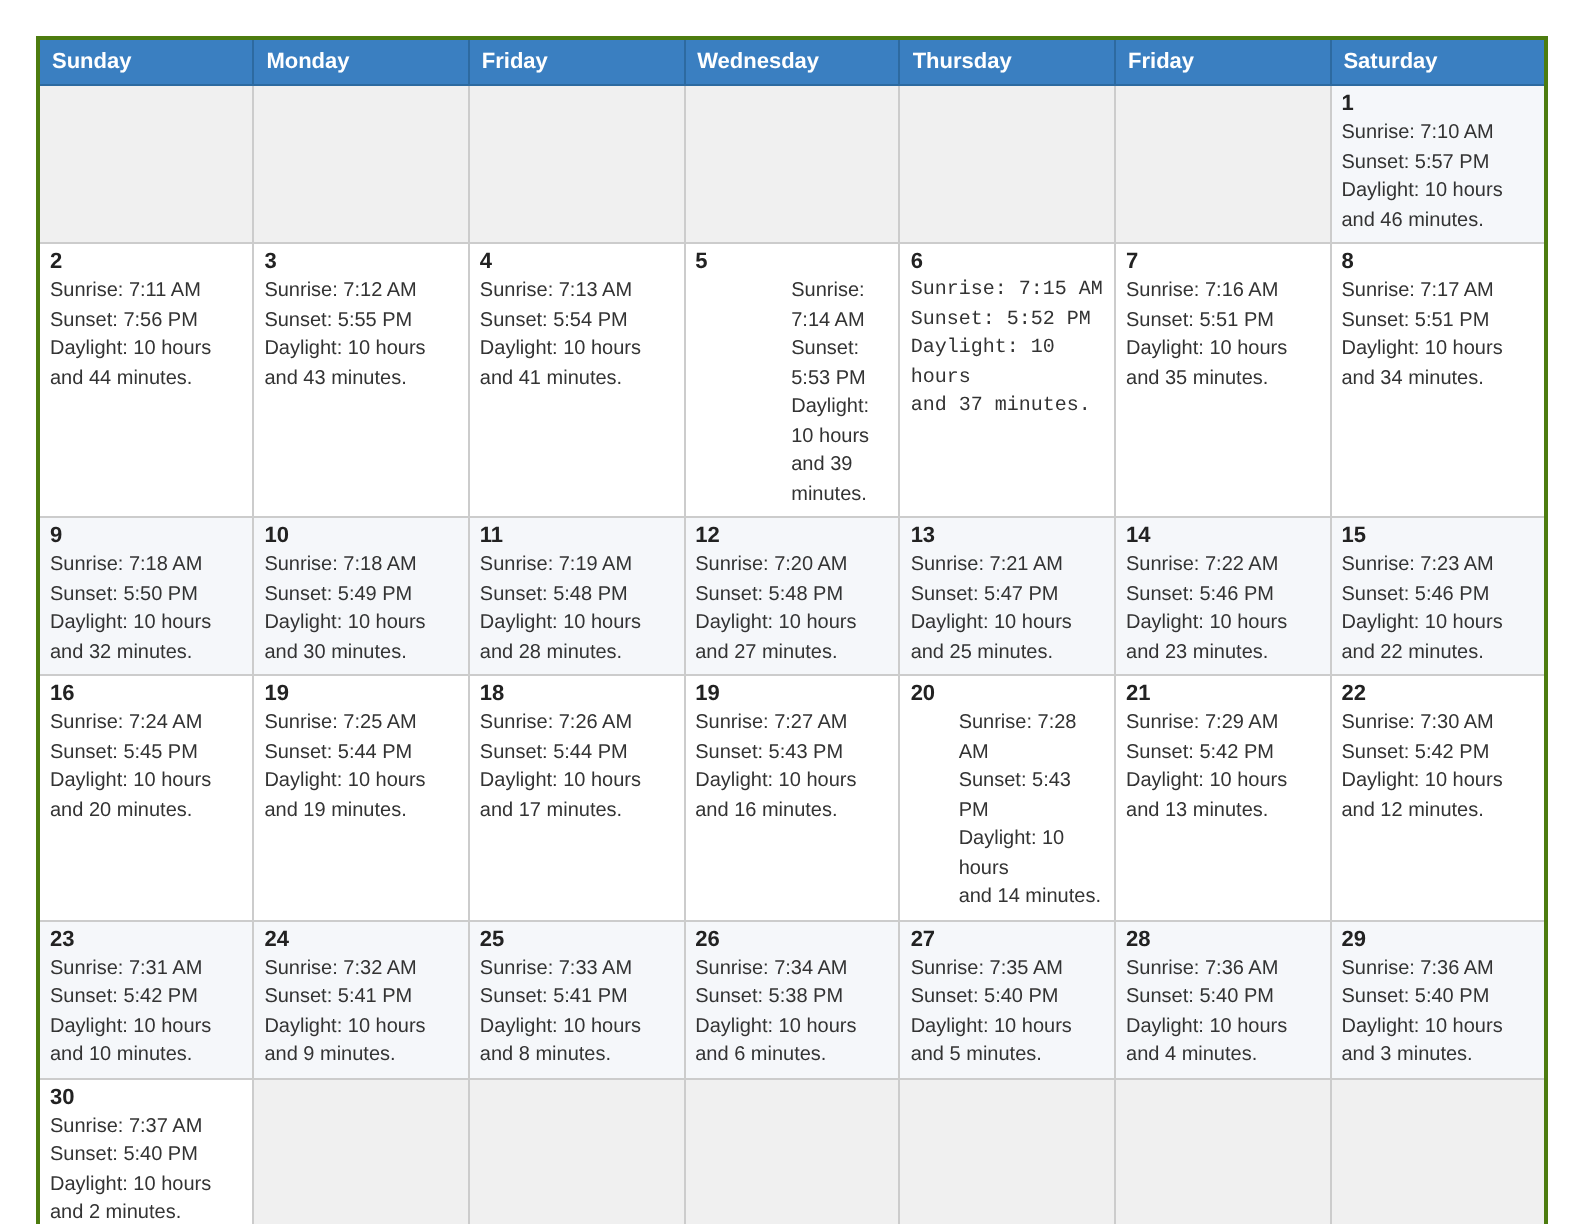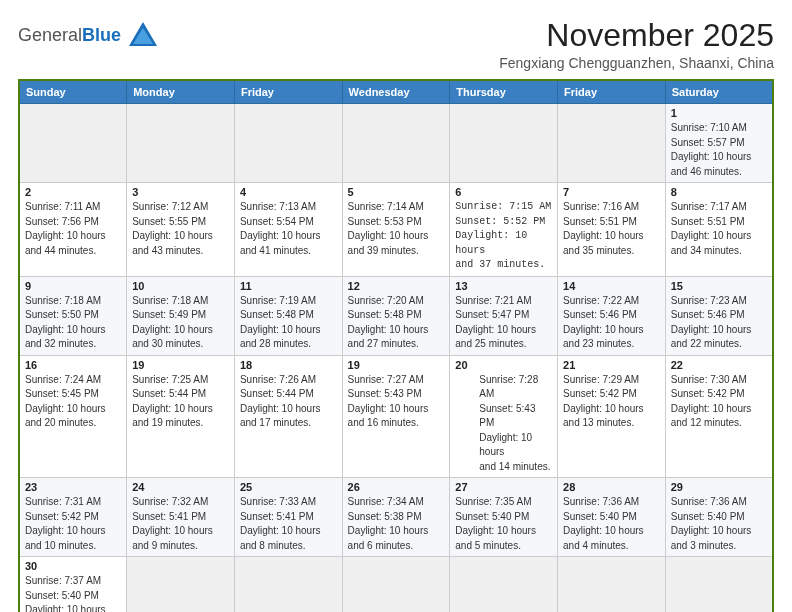--- a/index.html
+++ b/index.html
@@ -88,37 +88,20 @@
       line-height: 1.45;
     }
     td.empty {
       background: #f0f0f0 !important;
     }
   </style>
 </head>
 <body>
 
 <div class="page">
-  <div class="header-area">
-    <div class="logo">
-      <div>
-        <div style="font-size:18px;color:#555;font-weight:normal;line-height:1.1;">
-          General<span style="color:#1a6fbb;font-weight:bold;">Blue</span>
-        </div>
-      </div>
-      <svg class="logo-icon" viewBox="0 0 36 36" width="36" height="36">
-        <polygon points="18,4 32,28 4,28" fill="#1a6fbb"></polygon>
-        <polygon points="18,10 28,26 8,26" fill="#4a9fe0"></polygon>
-      </svg>
-    </div>
-    <div class="title-block">
-      <div class="month-title">November 2025</div>
-      <div class="location-title">Fengxiang Chengguanzhen, Shaanxi, China</div>
-    </div>
-  </div>
 
   <table class="calendar">
     <thead>
       <tr>
           <th>Sunday</th>
           <th>Monday</th>
           <th>Friday</th>
           <th>Wednesday</th>
           <th>Thursday</th>
           <th>Friday</th>
@@ -158,21 +141,21 @@
           </td>
           <td>
             <span class="day-num">4</span>
             <div class="day-info" style="white-space: pre-line;">Sunrise: 7:13 AM
 Sunset: 5:54 PM
 Daylight: 10 hours
 and 41 minutes.</div>
           </td>
           <td>
             <span class="day-num">5</span>
-            <div class="day-info" style="white-space: pre-line;">Sunrise: 7:14 AM
+            <div class="day-info" style="white-space: pre-line; margin-left: 48px;">Sunrise: 7:14 AM
 Sunset: 5:53 PM
 Daylight: 10 hours
 and 39 minutes.</div>
           </td>
           <td>
             <span class="day-num">6</span>
             <div class="day-info" style="white-space: pre-line; font-family: Liberation Mono, monospace;">Sunrise: 7:15 AM
 Sunset: 5:52 PM
 Daylight: 10 hours
 and 37 minutes.</div>

